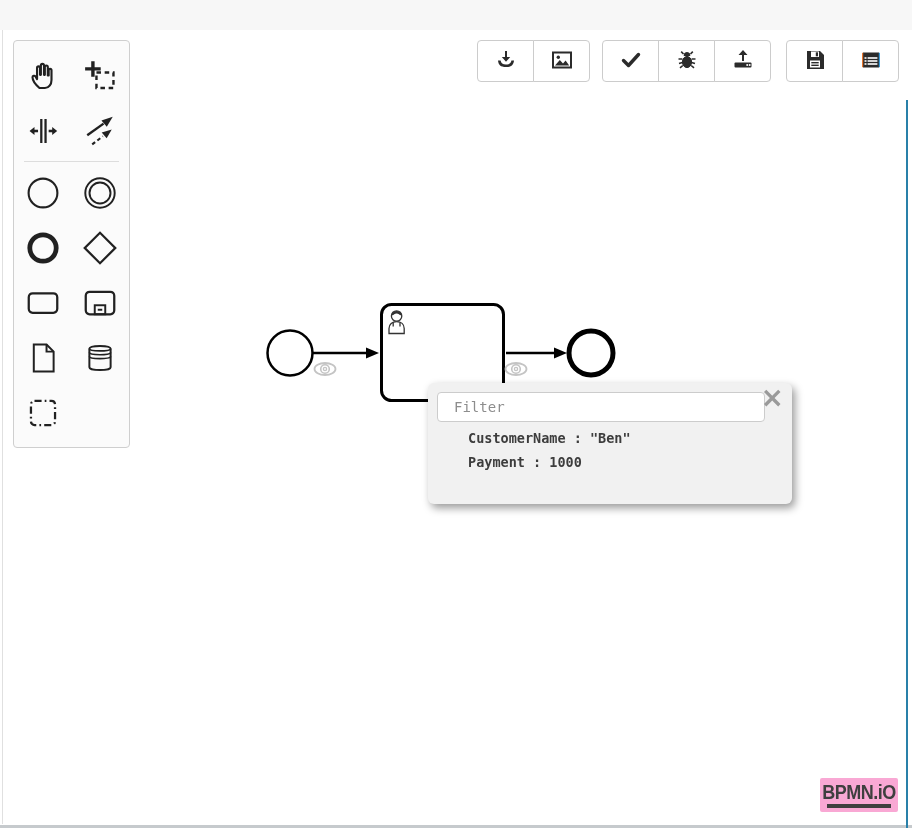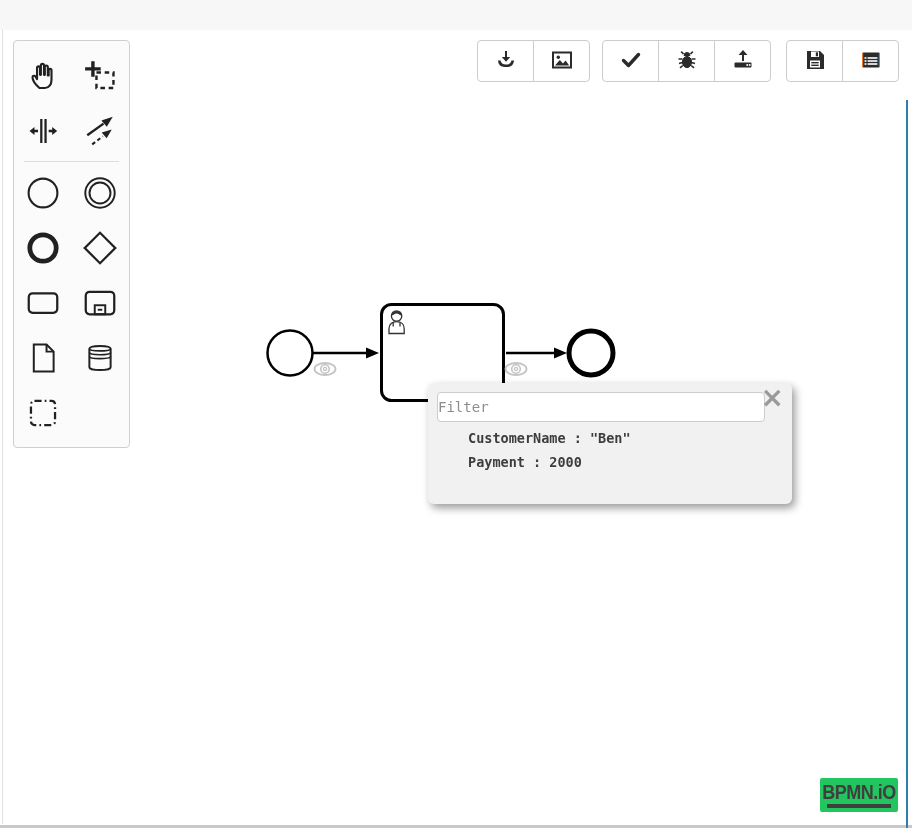--- a/index.html
+++ b/index.html
@@ -26,29 +26,29 @@
   .tb-btn:last-child{border-radius:0 4px 4px 0;}
 
   svg.diagram{position:absolute;left:0;top:0;z-index:1;}
   svg.diagram [data-interactable="true"]{cursor:pointer;}
 
   
   .popup{position:absolute;left:428px;top:383px;width:364px;height:121px;z-index:5;
          background:#f1f1f1;border-radius:6px;box-shadow:3px 4px 9px rgba(0,0,0,.4);}
   .filter-input{position:absolute;left:9px;top:9px;width:328px;height:30px;box-sizing:border-box;
          border:1px solid #ccc;border-radius:4px;background:#fff;outline:none;
-         font:14px "DejaVu Sans Mono",monospace;color:#555;padding:0 0;}
+         font:14px "DejaVu Sans Mono",monospace;color:#555;padding:0 16px;}
   .filter-input::placeholder{color:#8d8d8d;opacity:1;}
   .popup-close{position:absolute;right:8px;top:1px;font-size:28px;font-weight:bold;color:#9a9a9a;
          line-height:1;cursor:pointer;font-family:"DejaVu Sans",sans-serif;}
   .variable-list{position:absolute;left:40px;top:44px;}
   .var-line{font:bold 13.5px "DejaVu Sans Mono",monospace;color:#3d3d3d;line-height:23.5px;white-space:pre;}
 
   
-  .logo{position:absolute;left:820px;top:778px;width:78px;height:34px;background:#22c55e;border-radius:2px;
+  .logo{position:absolute;left:820px;top:778px;width:78px;height:34px;background:#f9a8d4;border-radius:2px;
         display:flex;flex-direction:column;align-items:center;justify-content:center;cursor:pointer;}
   .logo-text{font-weight:bold;font-size:18px;letter-spacing:-.5px;color:#3f3f3f;line-height:1;transform:scaleY(1.15);}
   .logo-bar{width:64px;height:4px;background:#3f3f3f;margin-top:3px;}
 
   .panel-resizer{position:absolute;left:906px;top:100px;bottom:0;width:2px;z-index:6;cursor:col-resize;}
   .bottom-edge{position:absolute;left:0;bottom:0;width:912px;height:3px;background:#c6cacd;z-index:4;}
 </style>
 </head>
 <body>
 
@@ -238,21 +238,21 @@
       <circle r="4.3" stroke-width="1.6"></circle>
       <circle r="1.6" stroke-width="1.4"></circle>
   </g>
 </svg>
 
 <div class="popup" data-interactable="false">
   <input class="filter-input" data-interactable="true" type="text" placeholder="Filter" style="">
   <div class="popup-close" data-interactable="true">×</div>
   <div class="variable-list" data-interactable="false">
       <div class="var-line" data-interactable="false">CustomerName : "Ben"</div>
-      <div class="var-line" data-interactable="false">Payment : 2000</div>
+      <div class="var-line" data-interactable="false">Payment : 1000</div>
     </div>
 </div>
 
 <div class="logo" data-interactable="true">
   <div class="logo-text" data-interactable="false">BPMN.iO</div>
   <div class="logo-bar" data-interactable="false"></div>
 </div>
 
 <div class="panel-resizer" data-interactable="true" style="background: rgb(41, 128, 169);"></div>
 <div class="bottom-edge" data-interactable="false"></div>

